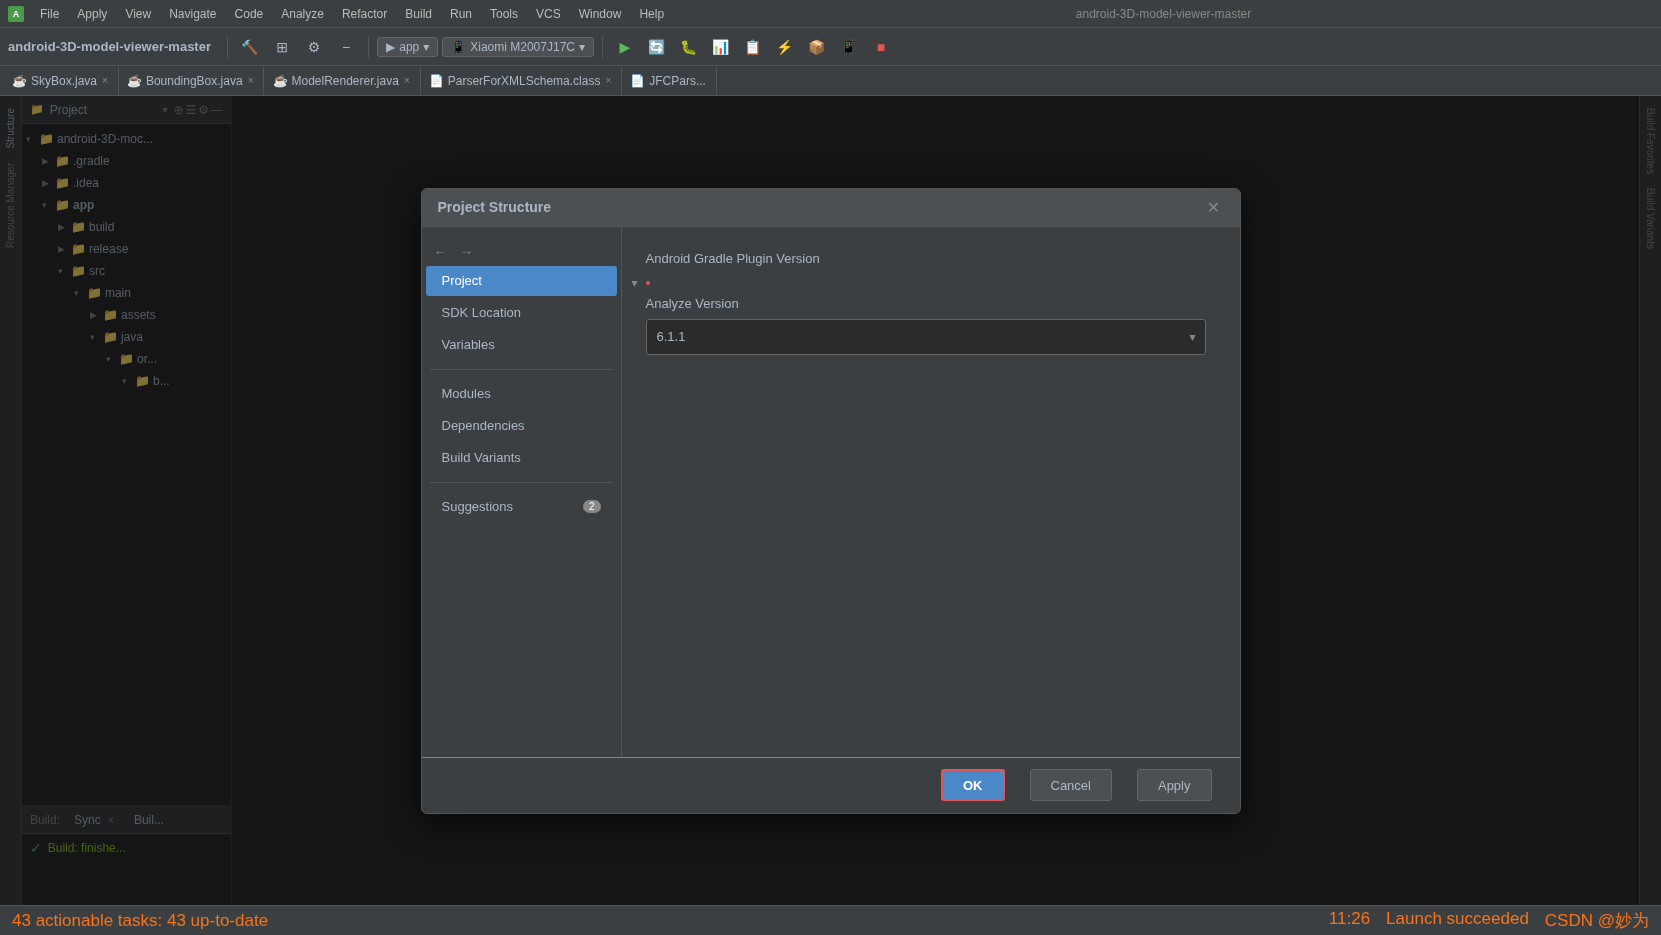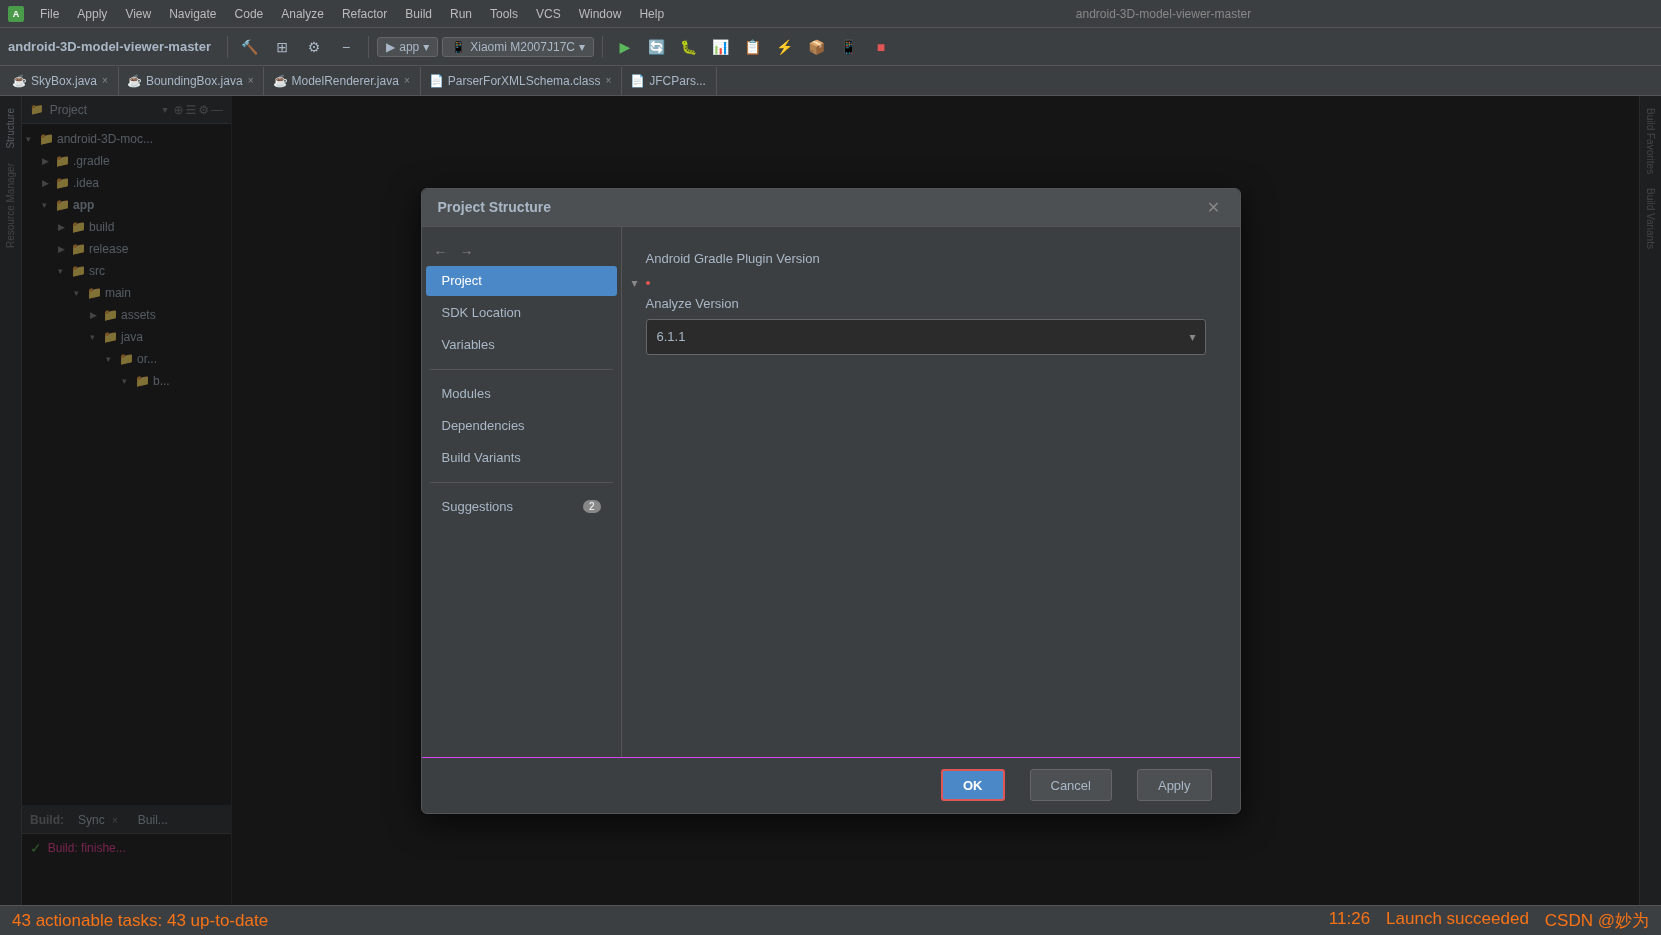--- a/index.html
+++ b/index.html
@@ -222,21 +222,21 @@
       font-size: 10px;
       color: #888;
       margin-left: 4px;
     }
     .build-content {
       padding: 6px 8px;
       font-size: 12px;
       color: #a9b7c6;
     }
     .build-success {
-      color: #ec4899;
+      color: #84cc16;
     }
 
     
     .status-bar {
       height: 30px;
       background: #3c3f41;
       display: flex;
       align-items: center;
       padding: 0 12px;
       gap: 16px;
@@ -596,21 +596,21 @@
 
       <div class="tree-item" style="--indent:100px;">
         <span class="tree-arrow">▾</span>
         <span style="color:#dcb67a;">📁</span>
         <span>b...</span>
       </div>
     </div>
 
     <div class="build-panel">
       <div class="build-panel-tabs">
-        <span style="color:#888;font-size:12px;font-weight:bold;">Build:</span>
+        <span style="color:#888;font-size:12px;">Build:</span>
         <span class="build-tab">Sync <span class="build-tab-close">×</span></span>
         <span class="build-tab">Buil...</span>
       </div>
       <div class="build-content">
         <div style="display:flex;align-items:center;gap:6px;">
           <span style="color:#5cb85c;font-size:14px;">✓</span>
           <span class="build-success">Build: finishe...</span>
         </div>
       </div>
     </div>

